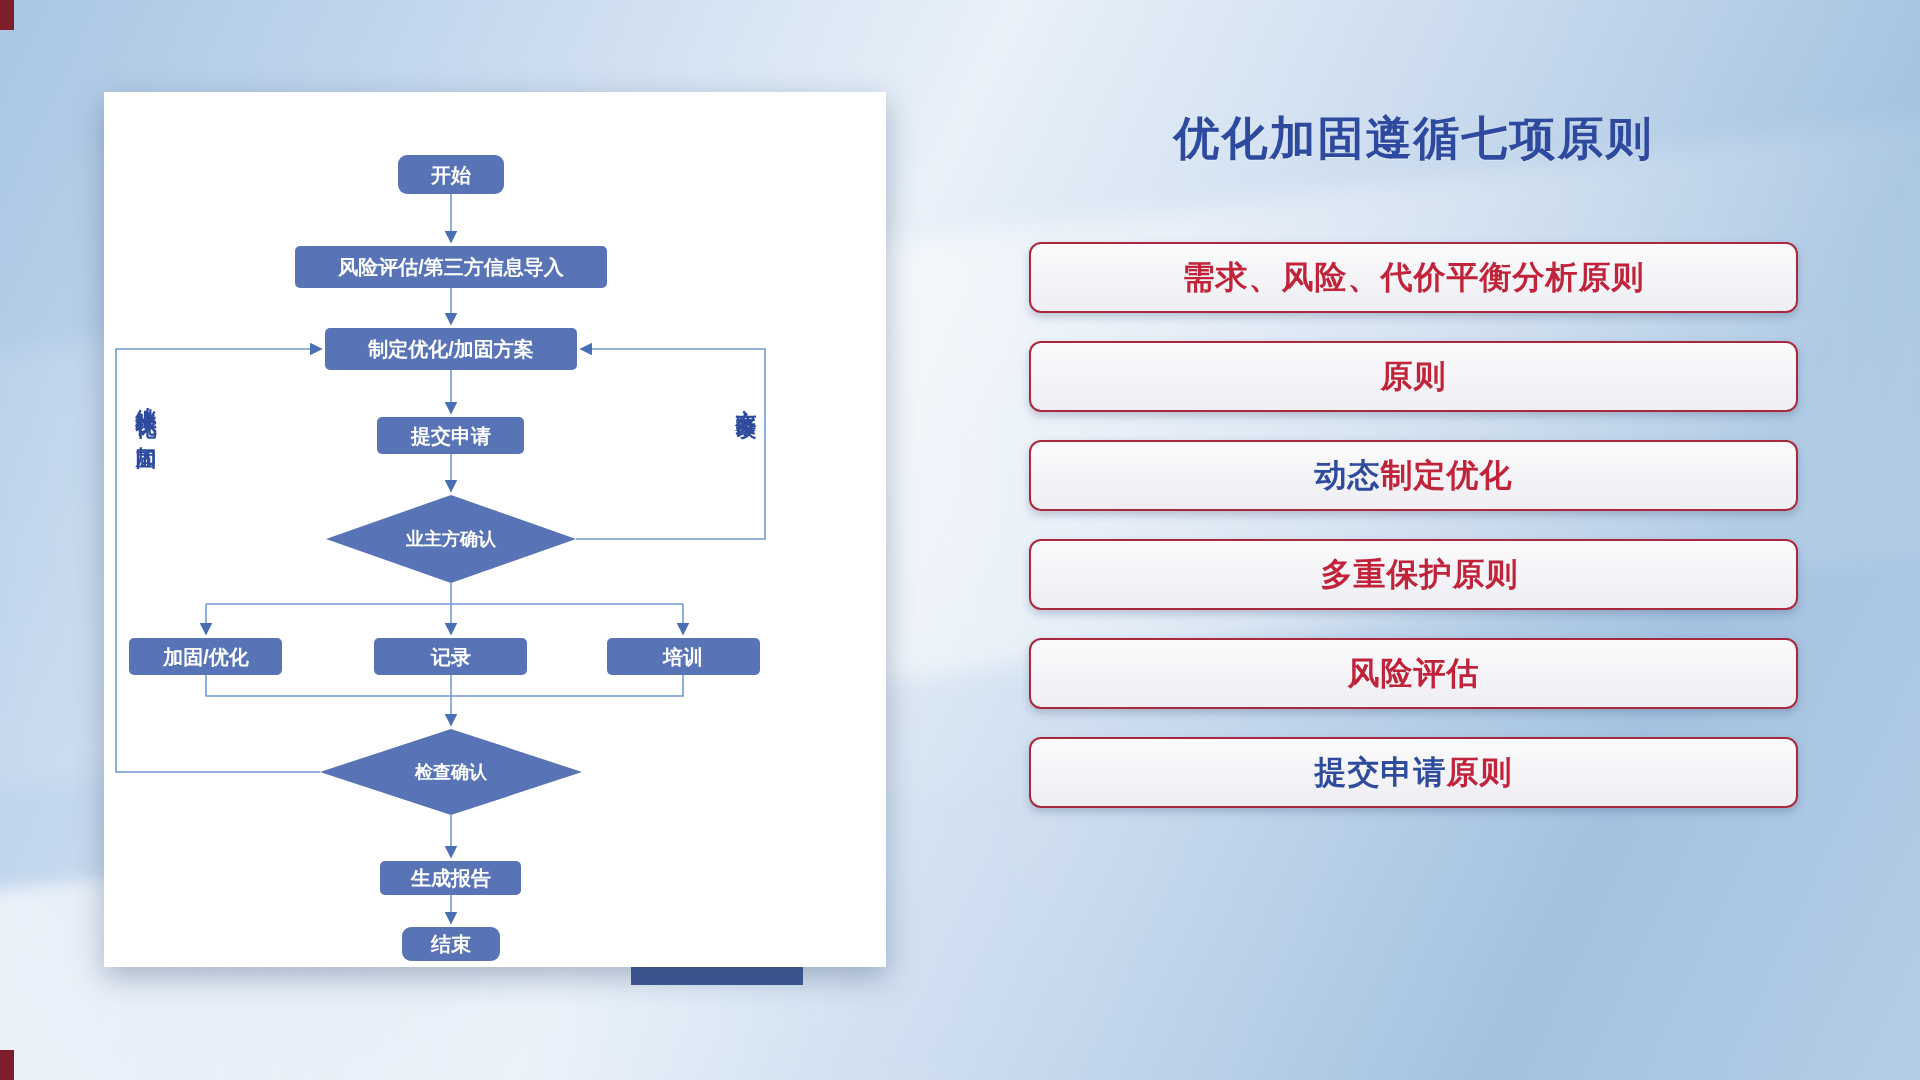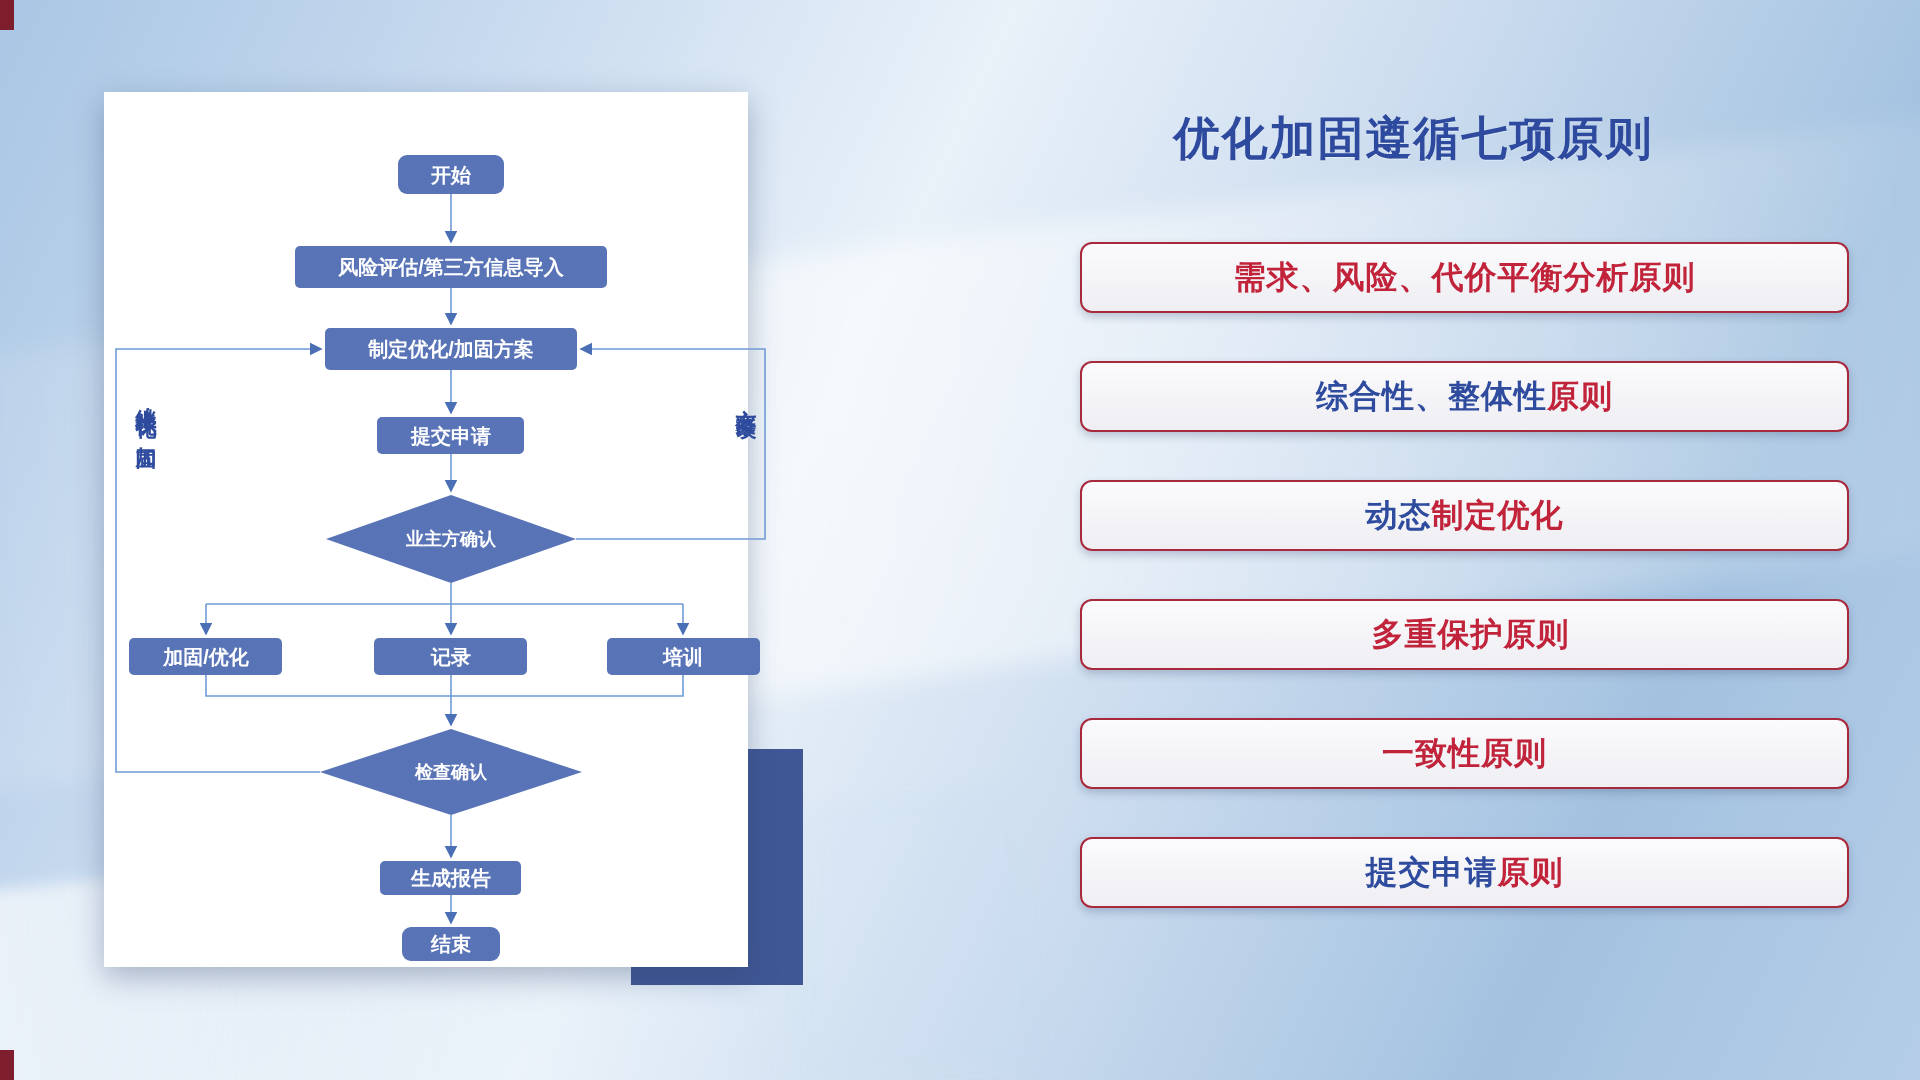--- a/index.html
+++ b/index.html
@@ -40,21 +40,21 @@
   
   .card-backdrop {
     position: absolute;
     left: 631px; top: 749px;
     width: 172px; height: 236px;
     background: #3f5795;
   }
   .flow-card {
     position: absolute;
     left: 104px; top: 92px;
-    width: 644px; height: 875px;
+    width: 782px; height: 875px;
     background: #ffffff;
     box-shadow: 0 10px 28px rgba(45,65,105,0.35);
   }
   .flow-svg { position: absolute; left: 0; top: 0; width: 676px; height: 875px; }
   .flow-svg text {
     fill: #ffffff;
     font-weight: 600;
     text-anchor: middle;
     dominant-baseline: central;
     font-family: "Liberation Sans", "DejaVu Sans", sans-serif;
@@ -81,24 +81,24 @@
     left: 1029px; top: 108px; width: 769px;
     text-align: center;
     font-size: 46px;
     font-weight: 800;
     letter-spacing: 2px;
     color: #2e4a9e;
     text-shadow: 0 1px 0 rgba(255,255,255,0.4);
   }
   .principles {
     position: absolute;
-    left: 1080px; top: 242px; width: 769px;
+    left: 1029px; top: 242px; width: 769px;
     display: flex;
     flex-direction: column;
-    gap: 48px;
+    gap: 28px;
   }
   .principle {
     height: 71px;
     border: 2px solid #a8293c;
     border-radius: 12px;
     background: linear-gradient(180deg, #fbfbfd 0%, #eeeef3 100%);
     box-shadow: 0 4px 8px rgba(60, 80, 120, 0.28);
     display: flex;
     align-items: center;
     justify-content: center;
@@ -204,33 +204,32 @@
   </div>
 
   <div class="panel-title">优化加固遵循七项原则</div>
 
   <div class="principles">
     <div class="principle">
       <span style="color: rgb(192, 35, 58);">需求、风险、代价平衡分析原则</span>
       <span></span>
     </div>
     <div class="principle">
-      <span style="color: rgb(46, 75, 158);">综合性、整体性</span>
       <span style="color: rgb(192, 35, 58);">原则</span>
     </div>
     <div class="principle">
       <span style="color: rgb(46, 75, 158);">动态</span>
       <span style="color: rgb(192, 35, 58);">制定优化</span>
     </div>
     <div class="principle">
       <span style="color: rgb(192, 35, 58); margin-left: 12px;">多重保护原则</span>
       <span></span>
     </div>
     <div class="principle">
-      <span style="color: rgb(192, 35, 58);">一致性原则</span>
+      <span style="color: rgb(192, 35, 58);">风险评估</span>
       <span></span>
     </div>
     <div class="principle">
       <span style="color: rgb(46, 75, 158);">提交申请</span>
       <span style="color: rgb(192, 35, 58);">原则</span>
     </div>
   </div>
 
 </div>
 

